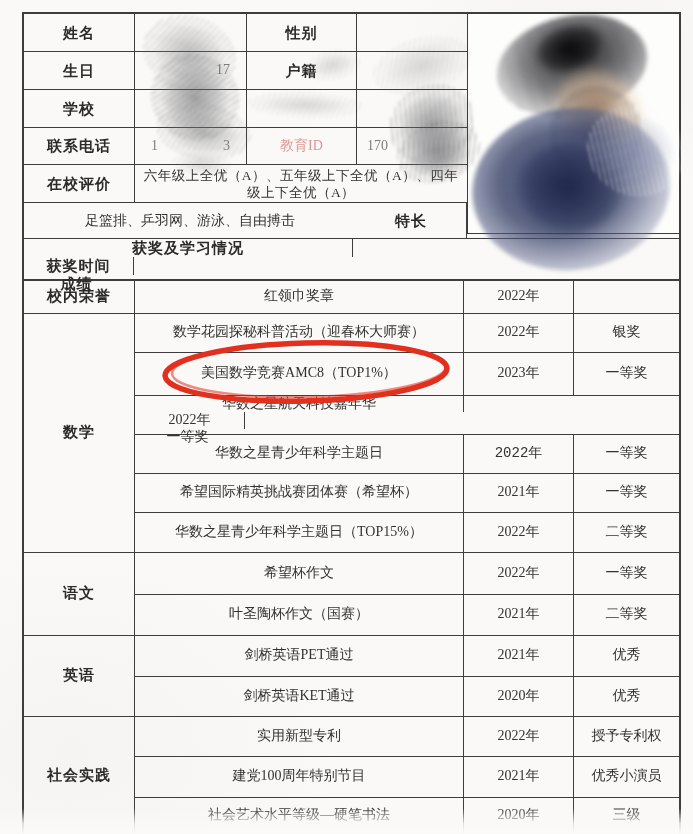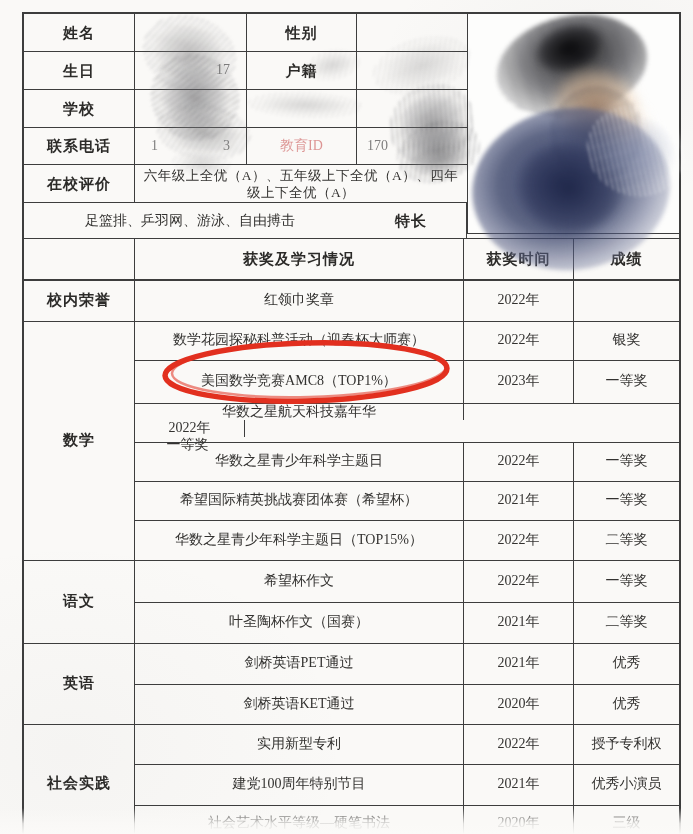--- a/index.html
+++ b/index.html
@@ -152,32 +152,32 @@
       <div class="blob b-hair"></div>
       <div class="blob b-hair2"></div>
       <div class="blob b-skin"></div>
       <div class="blob b-skin2"></div>
       <div class="blob b-mid"></div>
       <div class="blob b-navy"></div>
       <div class="blob b-navy2"></div>
       <div class="blob b-blue-r"></div>
     </div>
 
-    <div class="row hdr-row" style="border-top:1.5px solid var(--line);margin-top:-1.5px;">
+    <div class="row hdr-row" style="border-top:1.5px solid var(--line);margin-top:-1.5px;flex-direction:column;">
       <div class="cell rb c-hlab"></div>
       <div class="cell rb c-title lbl">获奖及学习情况</div>
       <div class="cell rb c-time lbl">获奖时间</div>
       <div class="cell c-score lbl">成绩</div>
     </div>
 
     <div id="sections-root">
         <div class="section">
           <div class="sec-label lbl">校内荣誉</div>
           <div class="sec-rows">
-            <div class="a-row" style="height: 40px;">
+            <div class="a-row" style="height: 32px;">
               <div class="cell a-name rb">红领巾奖章</div>
               <div class="cell a-year rb">2022年</div>
               <div class="cell a-score"></div>
             </div>
           </div>
         </div>
         <div class="section">
           <div class="sec-label lbl">数学</div>
           <div class="sec-rows">
             <div class="a-row" style="height: 38px;">
@@ -188,21 +188,21 @@
             <div class="a-row" style="height: 42px;">
               <div class="cell a-name rb">美国数学竞赛AMC8（TOP1%）</div>
               <div class="cell a-year rb">2023年</div>
               <div class="cell a-score">一等奖</div>
             </div>
             <div class="a-row" style="height: 38px; flex-direction: column;">
               <div class="cell a-name rb">华数之星航天科技嘉年华</div>
               <div class="cell a-year rb">2022年</div>
               <div class="cell a-score">一等奖</div>
             </div>
-            <div class="a-row" style="height: 38px;">
+            <div class="a-row" style="height: 38px; font-family: Liberation Mono, monospace;">
               <div class="cell a-name rb">华数之星青少年科学主题日</div>
               <div class="cell a-year rb">2022年</div>
               <div class="cell a-score">一等奖</div>
             </div>
             <div class="a-row" style="height: 38px;">
               <div class="cell a-name rb">希望国际精英挑战赛团体赛（希望杯）</div>
               <div class="cell a-year rb">2021年</div>
               <div class="cell a-score">一等奖</div>
             </div>
             <div class="a-row" style="height: 39px;">

